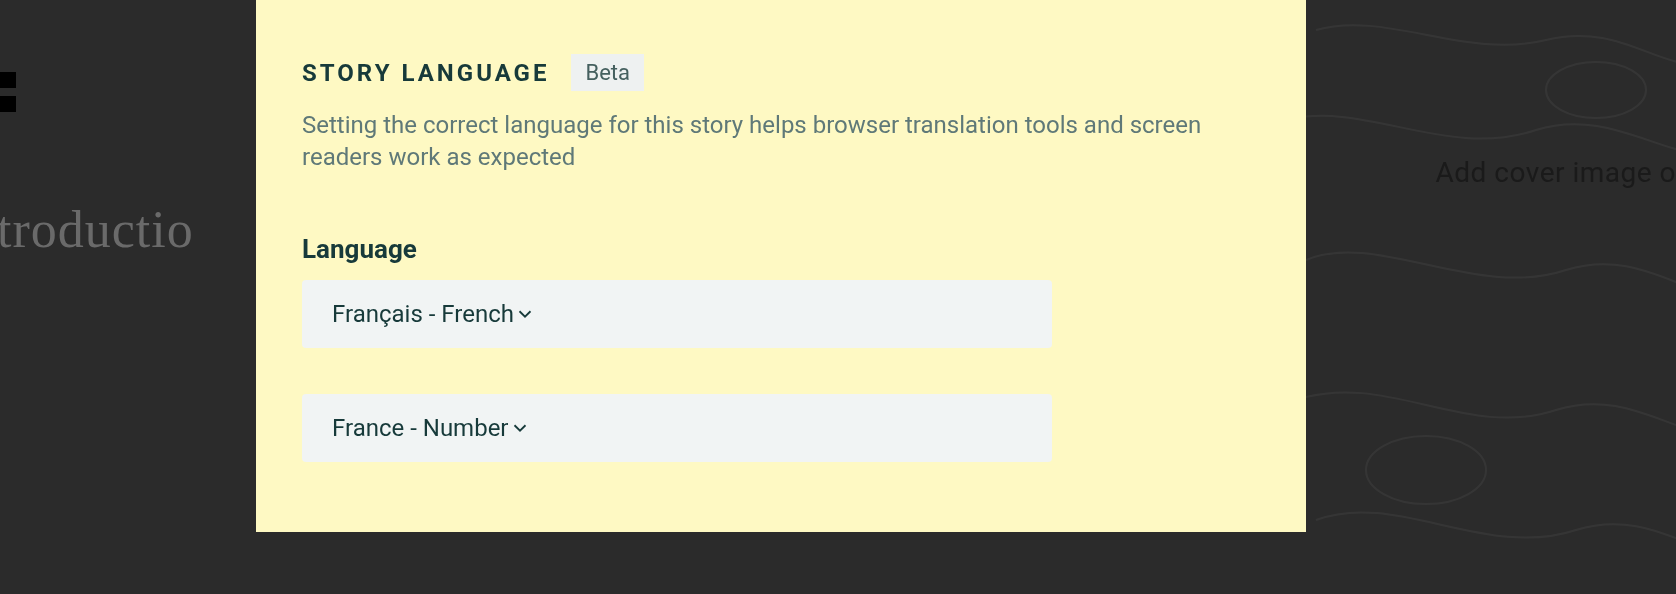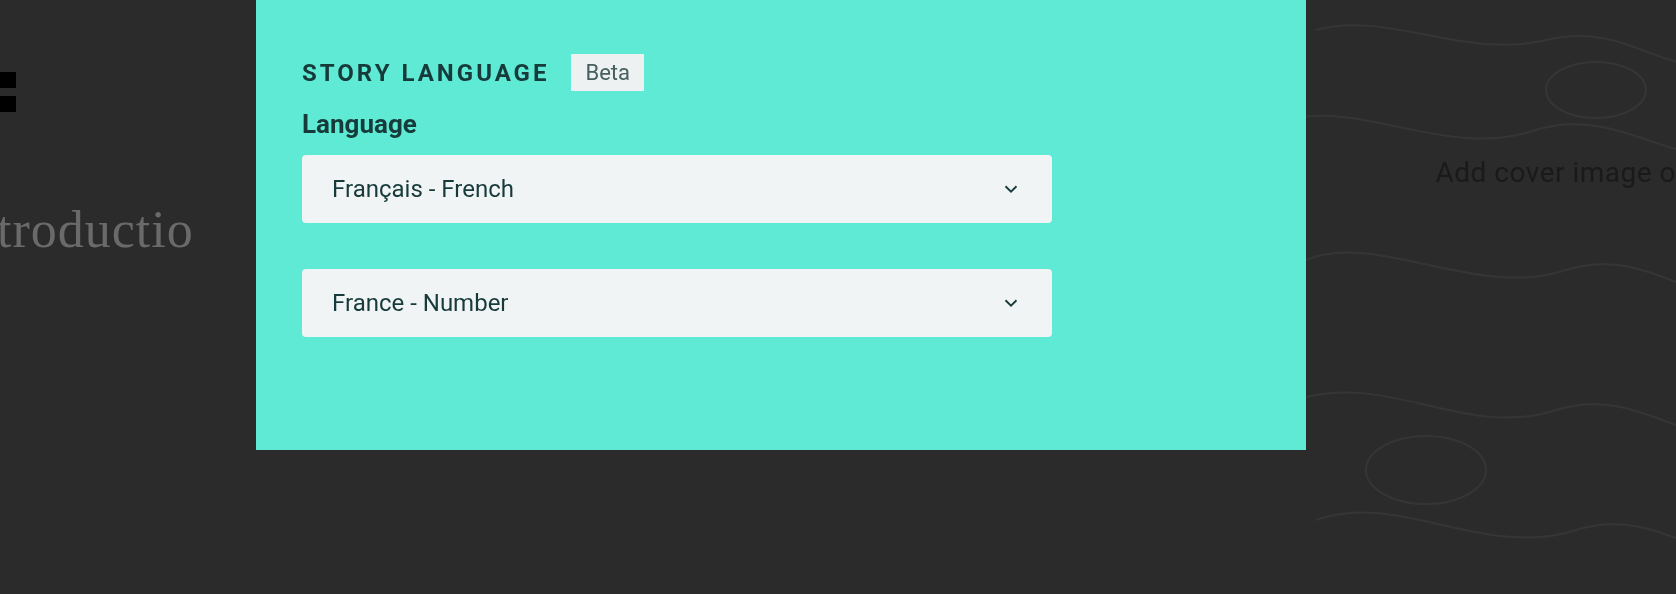--- a/index.html
+++ b/index.html
@@ -58,22 +58,22 @@
     opacity: 0.35;
   }
   .backdrop-right-contour svg { width: 100%; height: 100%; }
 
   
   .panel {
     position: absolute;
     left: 256px;
     top: 0;
     width: 1050px;
-    height: 450px;
-    background: #5eead4;
+    height: 532px;
+    background: #fef9c3;
     padding: 54px 46px 40px 46px;
   }
 
   .section-header {
     display: flex;
     align-items: center;
     gap: 22px;
     margin-bottom: 18px;
   }
   .section-title {
@@ -106,21 +106,21 @@
     color: #173a3a;
     margin-bottom: 16px;
   }
   .select {
     width: 750px;
     height: 68px;
     background: #f1f4f4;
     border-radius: 4px;
     display: flex;
     align-items: center;
-    justify-content: space-between;
+    justify-content: flex-start;
     padding: 0 30px;
     cursor: pointer;
   }
   .select-value {
     font-size: 24px;
     color: #173a3a;
   }
   .chevron {
     width: 22px;
     height: 22px;
@@ -154,20 +154,21 @@
   <div class="backdrop-right-text">Add cover image or</div>
 </div>
 
 <div class="panel">
 
   <div class="section-header">
     <div class="section-title">STORY LANGUAGE</div>
     <div class="badge">Beta</div>
   </div>
 
+  <p class="section-desc">Setting the correct language for this story helps browser translation tools and screen readers work as expected</p>
 
   <div class="field">
     <div class="field-label">Language</div>
     <div class="select">
       <span class="select-value">Français - French</span>
       <span class="chevron">
         <svg viewBox="0 0 24 24">
             <polyline points="6 9 12 15 18 9"></polyline>
           </svg>
       </span>

